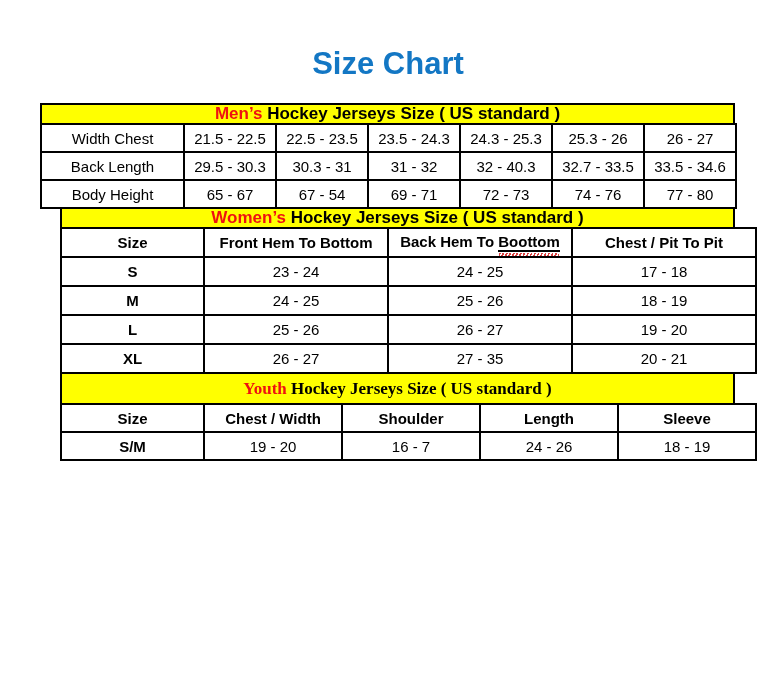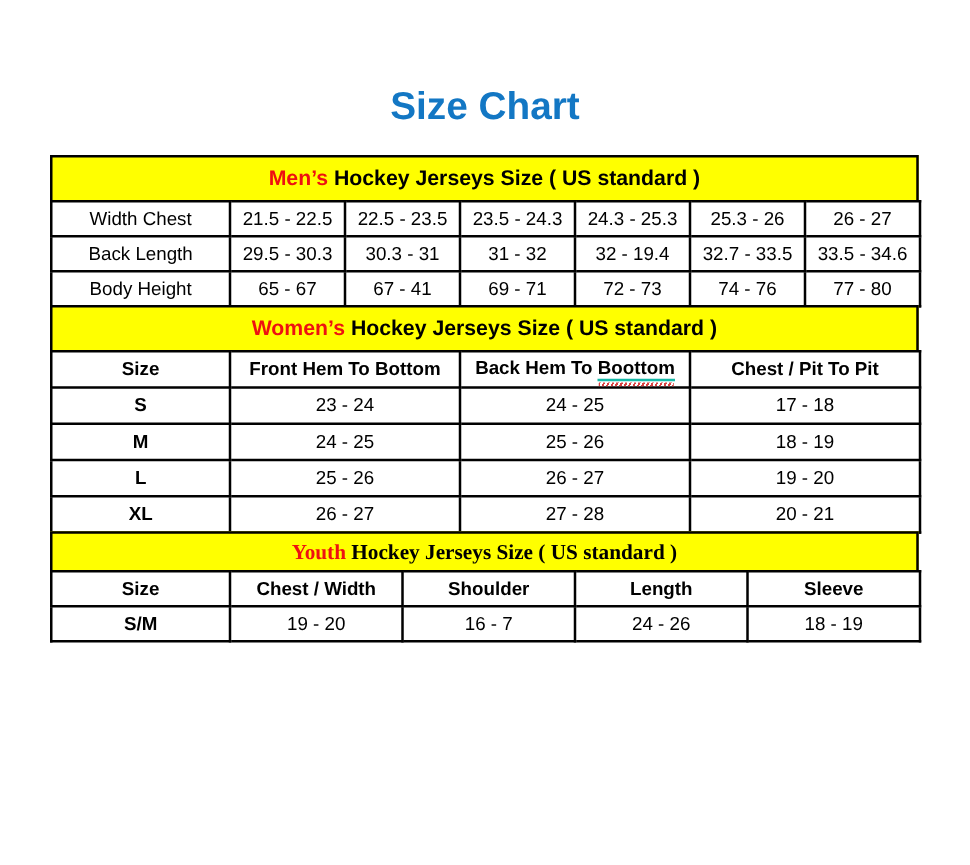--- a/index.html
+++ b/index.html
@@ -7,36 +7,36 @@
   body {
     width: 776px;
     height: 692px;
     background: #ffffff;
     font-family: "Liberation Sans", sans-serif;
     color: #000000;
     overflow: hidden;
   }
   .title {
     margin: 0;
-    padding-top: 67px;
+    padding-top: 46px;
     padding-bottom: 21px;
     text-align: center;
     font-size: 31px;
     font-weight: bold;
     color: #1377c4;
   }
   .stack {
     width: 695px;
     margin-left: 40px;
   }
-  .section + .section { margin-top: -2px; }
+  .section + .section { margin-top: -2px; margin-left: 20px; }
   .band {
     border: 2px solid #000;
     background: #ffff00;
-    height: 38px;
+    height: 22px;
     display: flex;
     align-items: center;
     justify-content: center;
     font-size: 17px;
     font-weight: bold;
     white-space: pre;
   }
   .section-youth .band { height: 33px; font-family: Liberation Serif, serif; }
   .band .accent { color: #ee1111; }
   table {
@@ -54,21 +54,21 @@
     padding: 0 2px;
     background: #ffffff;
   }
   .section-womens th, .section-womens td { height: 29px; }
   th { font-weight: bold; }
   td { font-weight: normal; }
   td.bold { font-weight: bold; }
   .misspelled {
     display: inline-block;
     position: relative;
-    border-bottom: 2px solid #14b8a6;
+    border-bottom: 2px solid #000000;
     line-height: 1.15;
     text-align: right;
   }
   .misspelled::after {
     content: "";
     position: absolute;
     left: 1px;
     right: 1px;
     bottom: -6px;
     height: 3px;
@@ -107,28 +107,28 @@
             <td>23.5 - 24.3</td>
             <td>24.3 - 25.3</td>
             <td>25.3 - 26</td>
             <td>26 - 27</td>
           </tr>
           <tr>
             <td>Back Length</td>
             <td>29.5 - 30.3</td>
             <td>30.3 - 31</td>
             <td>31 - 32</td>
-            <td>32 - 19.4</td>
+            <td>32 - 40.3</td>
             <td>32.7 - 33.5</td>
             <td>33.5 - 34.6</td>
           </tr>
           <tr>
             <td>Body Height</td>
             <td>65 - 67</td>
-            <td>67 - 41</td>
+            <td>67 - 54</td>
             <td>69 - 71</td>
             <td>72 - 73</td>
             <td>74 - 76</td>
             <td>77 - 80</td>
           </tr>
         </tbody>
     </table>
   </div>
 
   <div class="section section-womens">
@@ -161,21 +161,21 @@
           </tr>
           <tr>
             <td class="bold">L</td>
             <td>25 - 26</td>
             <td>26 - 27</td>
             <td>19 - 20</td>
           </tr>
           <tr>
             <td class="bold">XL</td>
             <td>26 - 27</td>
-            <td>27 - 28</td>
+            <td>27 - 35</td>
             <td>20 - 21</td>
           </tr>
         </tbody>
     </table>
   </div>
 
   <div class="section section-youth">
     <div class="band"><span class="accent">Youth</span><span> Hockey Jerseys Size ( US standard )</span></div>
     <table class="t-youth">
       <colgroup>

